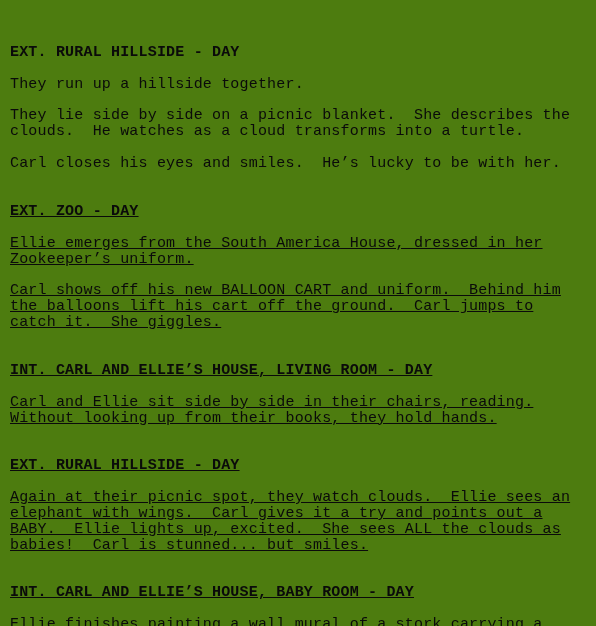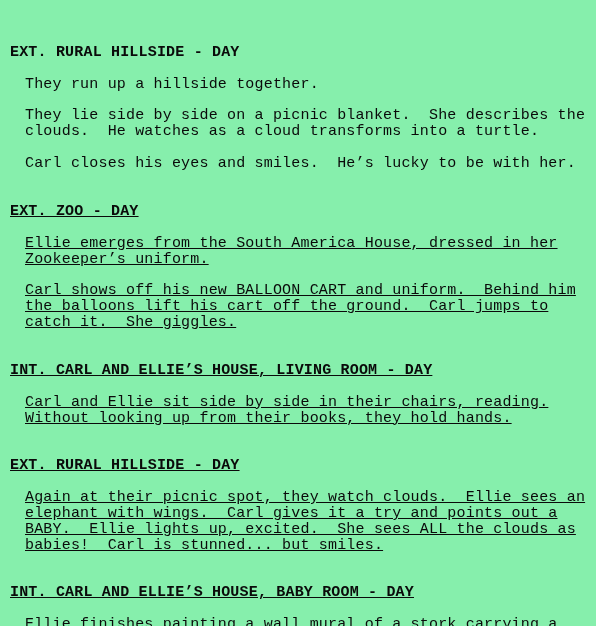--- a/index.html
+++ b/index.html
@@ -13,21 +13,21 @@
     width: 596px;
     height: 626px;
     overflow: hidden;
     font-family: "Liberation Mono", "DejaVu Sans Mono", monospace;
   }
 
   #page {
     position: relative;
     width: 596px;
     height: 626px;
-    background: #86efac;
+    background: #4d7c0f;
     box-sizing: border-box;
     padding: 13px 0 0 10px;
   }
 
   .script {
     font-family: "Liberation Mono", "DejaVu Sans Mono", monospace;
     font-size: 15px;
     line-height: 15.9px;
     color: #0a0a0a;
     letter-spacing: 0.18px;
@@ -62,21 +62,20 @@
   
   .slugline + .action,
   .action + .action {
     margin-top: 15.9px;
   }
 
   .line {
     display: block;
     white-space: pre;
     min-height: 15.9px;
-    margin-left: 15px;
   }
 </style>
 </head>
 <body>
 
 <div id="page" class="script">
   <div id="scene-container"><div class="scene"><div class="slugline">EXT. RURAL HILLSIDE - DAY</div><div class="action"><span class="line">They run up a hillside together.</span></div><div class="action"><span class="line">They lie side by side on a picnic blanket.  She describes the</span><span class="line">clouds.  He watches as a cloud transforms into a turtle.</span></div><div class="action"><span class="line">Carl closes his eyes and smiles.  He’s lucky to be with her.</span></div></div><div class="scene"><div class="slugline">EXT. ZOO - DAY</div><div class="action"><span class="line">Ellie emerges from the South America House, dressed in her</span><span class="line">Zookeeper’s uniform.</span></div><div class="action"><span class="line">Carl shows off his new BALLOON CART and uniform.  Behind him</span><span class="line">the balloons lift his cart off the ground.  Carl jumps to</span><span class="line">catch it.  She giggles.</span></div></div><div class="scene"><div class="slugline">INT. CARL AND ELLIE’S HOUSE, LIVING ROOM - DAY</div><div class="action"><span class="line">Carl and Ellie sit side by side in their chairs, reading.</span><span class="line">Without looking up from their books, they hold hands.</span></div></div><div class="scene"><div class="slugline">EXT. RURAL HILLSIDE - DAY</div><div class="action"><span class="line">Again at their picnic spot, they watch clouds.  Ellie sees an</span><span class="line">elephant with wings.  Carl gives it a try and points out a</span><span class="line">BABY.  Ellie lights up, excited.  She sees ALL the clouds as</span><span class="line">babies!  Carl is stunned... but smiles.</span></div></div><div class="scene"><div class="slugline">INT. CARL AND ELLIE’S HOUSE, BABY ROOM - DAY</div><div class="action"><span class="line">Ellie finishes painting a wall mural of a stork carrying a</span></div></div></div>
 </div>
 
 </body></html>

